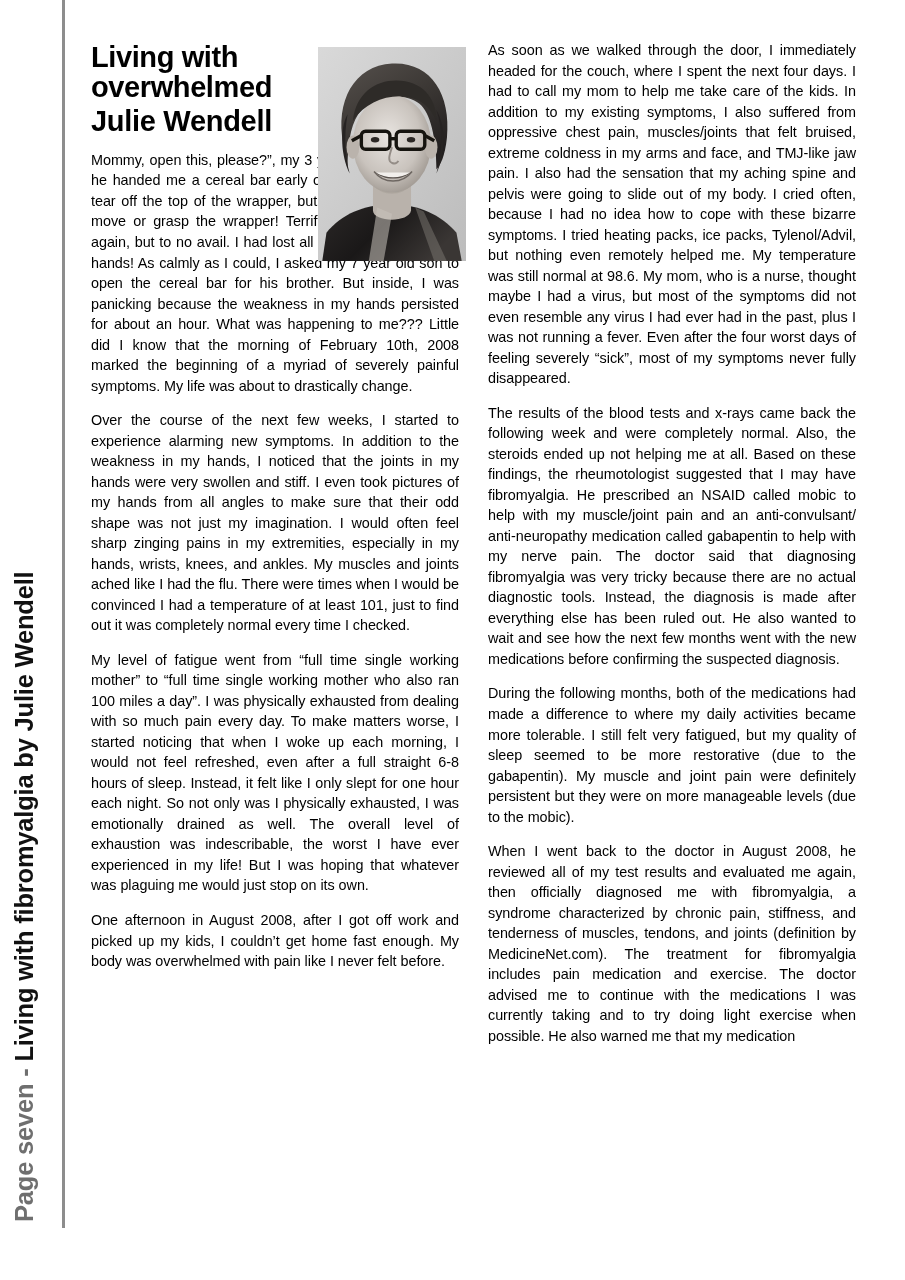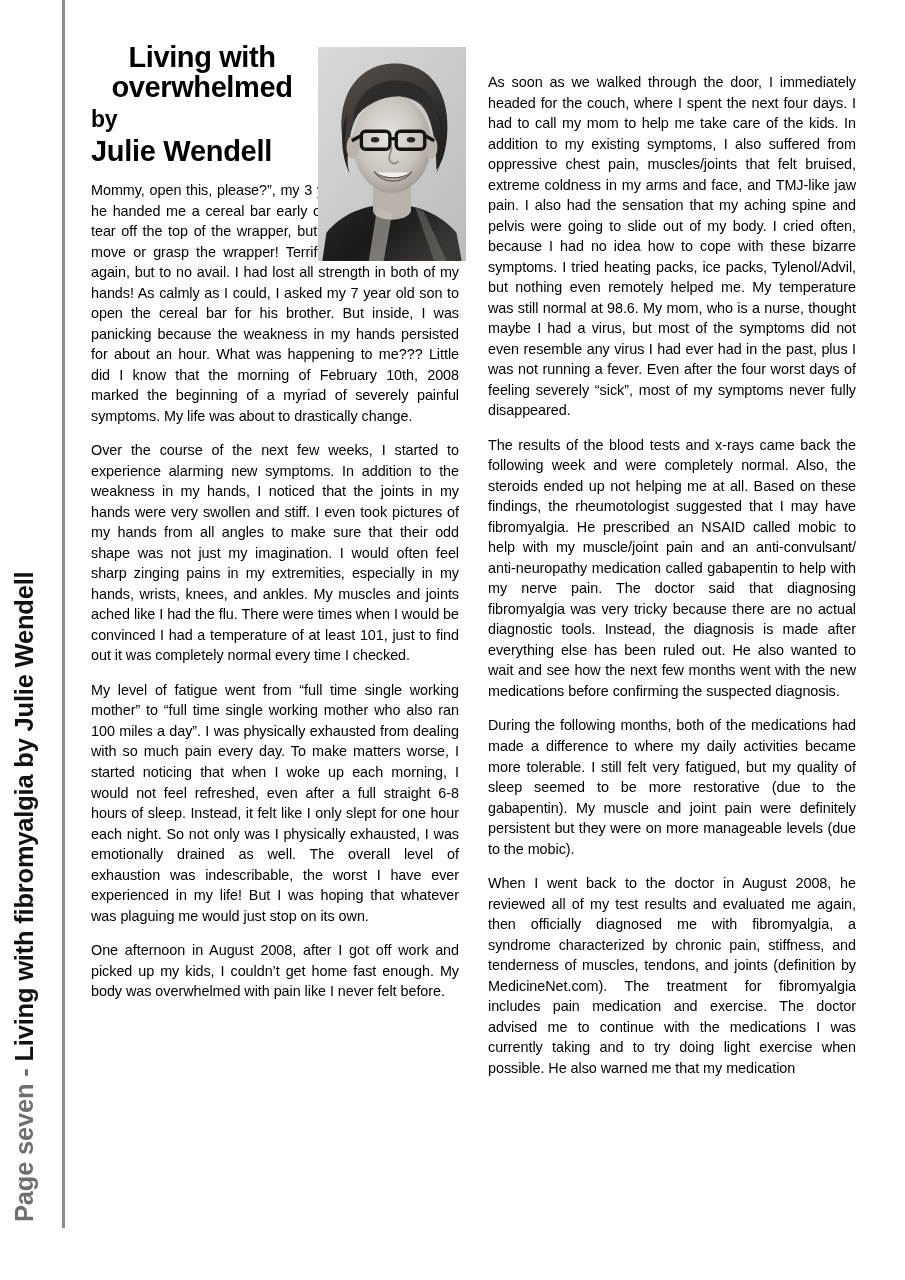--- a/index.html
+++ b/index.html
@@ -57,31 +57,30 @@
     width: 775px;
     height: 1200px;
   }
 
   .col {
     position: absolute;
     top: 0;
     width: 368px;
   }
   .col-left  { left: 0px; }
-  .col-right { left: 397px; margin-top: 32px; }
+  .col-right { left: 397px; }
 
   .headline {
     font-size: 29px;
     font-weight: bold;
     line-height: 1.03;
     letter-spacing: -0.4px;
     margin: 0 0 0 0;
     width: 222px;
     padding-top: 3px;
-    text-align: center;
   }
   .headline .l2 { display: block; }
   .byline-by {
     font-size: 23px;
     font-weight: bold;
     line-height: 1.18;
     letter-spacing: -0.3px;
     margin-top: 3px;
   }
   .byline-name {
@@ -208,21 +207,20 @@
           <path d="M53 118 C62 130 80 130 89 118" stroke="#6e6762" stroke-width="1.4" fill="none"></path>
 
           <path d="M52 130 C60 140 80 140 88 130 C80 142 60 142 52 130 Z" fill="#a8a19a" opacity="0.6"></path>
         </svg>
       </div>
 
       <h1 class="headline">
         <span>Living with</span>
         <span class="l2">overwhelmed</span>
       </h1>
-      <div class="byline-by">by</div>
       <div class="byline-name">Julie Wendell</div>
 
       <p class="lead" style="margin-top:12px">Mommy, open this, please?”, my 3 year old son asked as he handed me a cereal bar early one morning.  I tried to tear off the top of the wrapper, but my fingers would not move or grasp the wrapper! Terrified, I tried opening it again, but to no avail.  I had lost all strength in both of my hands!   As calmly as I could, I asked my 7 year old son to open the cereal bar for his brother.  But inside, I was panicking because the weakness in my hands persisted for about an hour.  What was happening to me???  Little did I know that the morning of February 10th, 2008 marked the beginning of a myriad of severely painful symptoms.  My life was about to drastically change.</p>
     </div>
 
     <p class="body">Over the course of the next few weeks, I started to experience alarming new symptoms. In addition to the weakness in my hands, I noticed that the joints in my hands were very swollen and stiff.   I even took pictures of my hands from all angles to make sure that their odd shape was not just my imagination.  I would often feel sharp zinging pains in my extremities, especially in my hands, wrists, knees, and ankles.  My muscles and joints ached like I had the flu.  There were times when I would be convinced I had a temperature of at least 101, just to find out it was completely normal every time I checked.</p>
     <p class="body">My level of fatigue went from “full time single working mother” to “full time single working mother who also ran 100 miles a day”.   I was physically exhausted from dealing with so much pain every day.  To make matters worse, I started noticing that when I woke up each morning, I would not feel refreshed, even after a full straight 6-8 hours of sleep.  Instead, it felt like I only slept for one hour each night.  So not only was I physically exhausted, I was emotionally drained as well.  The overall level of exhaustion was indescribable, the worst I have ever experienced in my life!  But I was hoping that whatever was plaguing me would just stop on its own.</p>
     <p class="body">One afternoon in August 2008, after I got off work and picked up my kids, I couldn’t get home fast enough.  My body was overwhelmed with pain like I never felt before.</p>
   </div>
 

